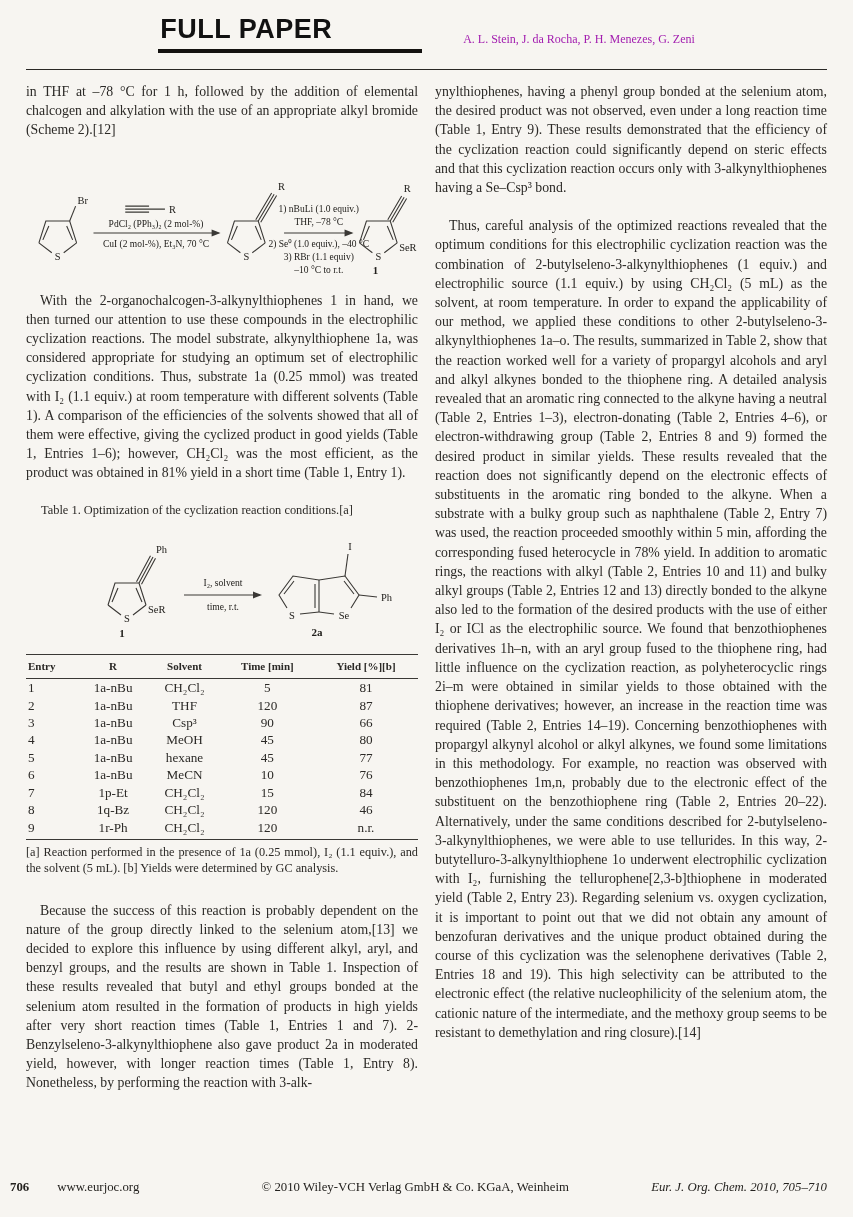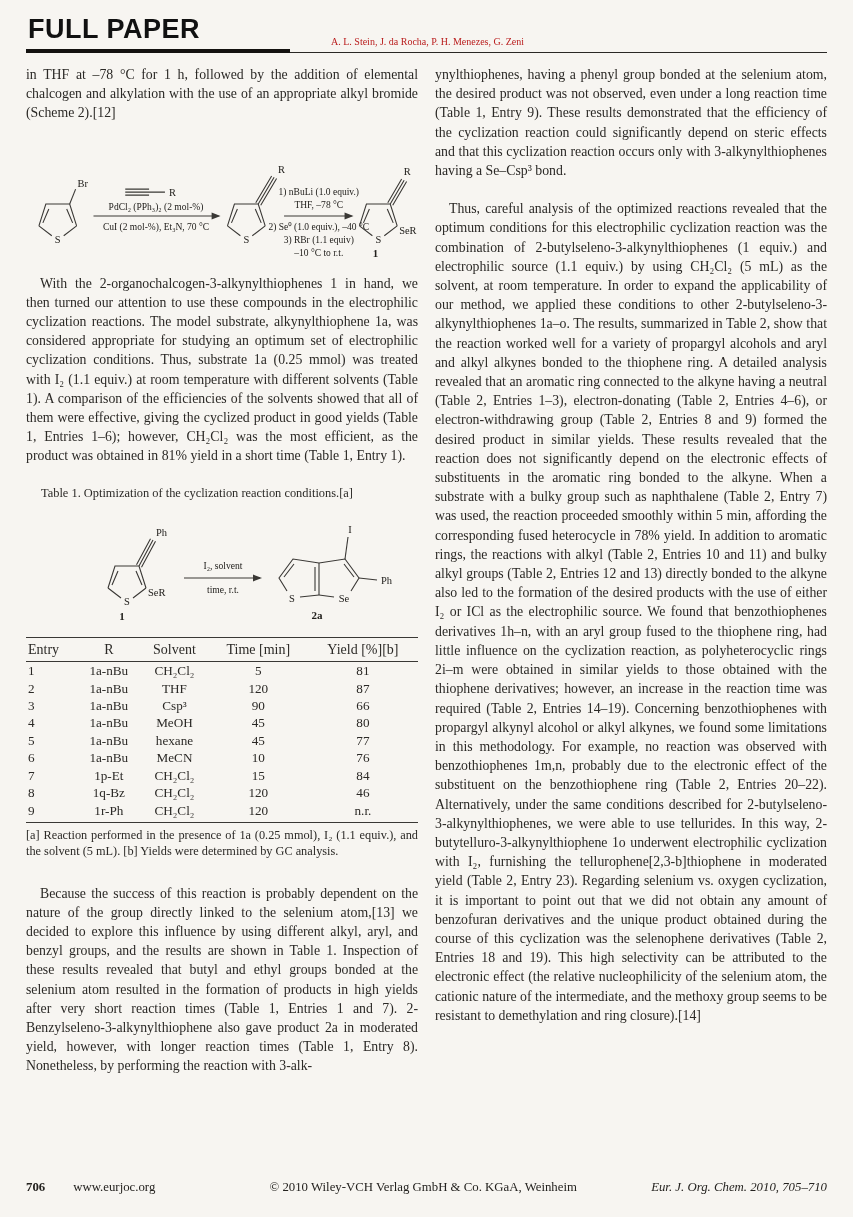--- a/index.html
+++ b/index.html
@@ -11,31 +11,31 @@
     overflow:hidden;
   }
   .page{
     box-sizing:border-box;
     width:853px;height:1217px;
     padding:14px 26px 10px 26px;
     position:relative;
   }
   
   .hdr{
-    display:flex;justify-content:flex-start;align-items:flex-end;
+    display:flex;justify-content:center;align-items:flex-end;
     border-bottom:1.5px solid #2a2825;
-    padding-bottom:3px;
+    padding-bottom:20px;
   }
   .hdr-label{
     font-family:"Liberation Sans", sans-serif;
     font-weight:bold;font-size:27px;letter-spacing:.5px;color:#111;
     border-bottom:4px solid #141210;margin-bottom:-4px;
     padding:0 90px 4px 2px;
   }
-  .hdr-authors{font-size:10px;color:#b91c1c;padding-bottom:2px;margin-left:41px;}
+  .hdr-authors{font-size:12px;color:#a21caf;padding-bottom:2px;margin-left:41px;}
   
   .columns{
     display:grid;grid-template-columns:1fr 1fr;column-gap:17px;
     margin-top:12px;
   }
   .col{min-width:0;}
   p.bodytext{
     font-size:13.8px;line-height:19.2px;text-align:justify;
     margin:0 0 19px 0;text-indent:14px;
   }
@@ -48,35 +48,35 @@
   figure{margin:0;}
   .scheme-svg{display:block;margin:2px auto 0 auto;}
   
   table.t1{
     width:100%;border-collapse:collapse;
     font-size:13.2px;line-height:17.4px;
     border-top:1.4px solid #3a3835;
     margin-top:2px;
   }
   table.t1 th{
-    font-weight:normal;text-align:center;padding:3px 2px 3px 2px;
-    border-bottom:1.2px solid #3a3835;font-size:14px;
+    font-weight:bold;text-align:center;padding:3px 2px 3px 2px;
+    border-bottom:1.2px solid #3a3835;font-size:11px;
   }
   table.t1 th:first-child{text-align:left;}
   table.t1 td{text-align:center;padding:0 2px;}
   table.t1 td:first-child{text-align:left;}
   table.t1 tbody tr:last-child td{padding-bottom:3px;}
   table.t1 tbody{border-bottom:1.2px solid #3a3835;}
   .footnote{
     font-size:12.3px;line-height:15.8px;text-align:justify;
     margin:5px 0 24px 0;
   }
   
   .ftr{
-    position:absolute;left:26px;right:26px;bottom:22px;
+    position:absolute;left:10px;right:26px;bottom:22px;
     display:flex;align-items:center;font-size:12.8px;color:#24221f;
   }
   .ftr .pgnum{font-weight:bold;margin-right:28px;}
   .ftr .site{margin-right:40px;}
   .ftr .copy{flex:1;text-align:center;}
   .ftr .cite{font-style:italic;text-align:right;}
   svg text{font-family:"Liberation Serif", serif;fill:#22201d;}
   svg .bondline{stroke:#3a3835;stroke-width:1.1;fill:none;}
   svg .arrowline{stroke:#3a3835;stroke-width:1.1;fill:none;}
   svg .arrowhead{fill:#3a3835;stroke:none;}

